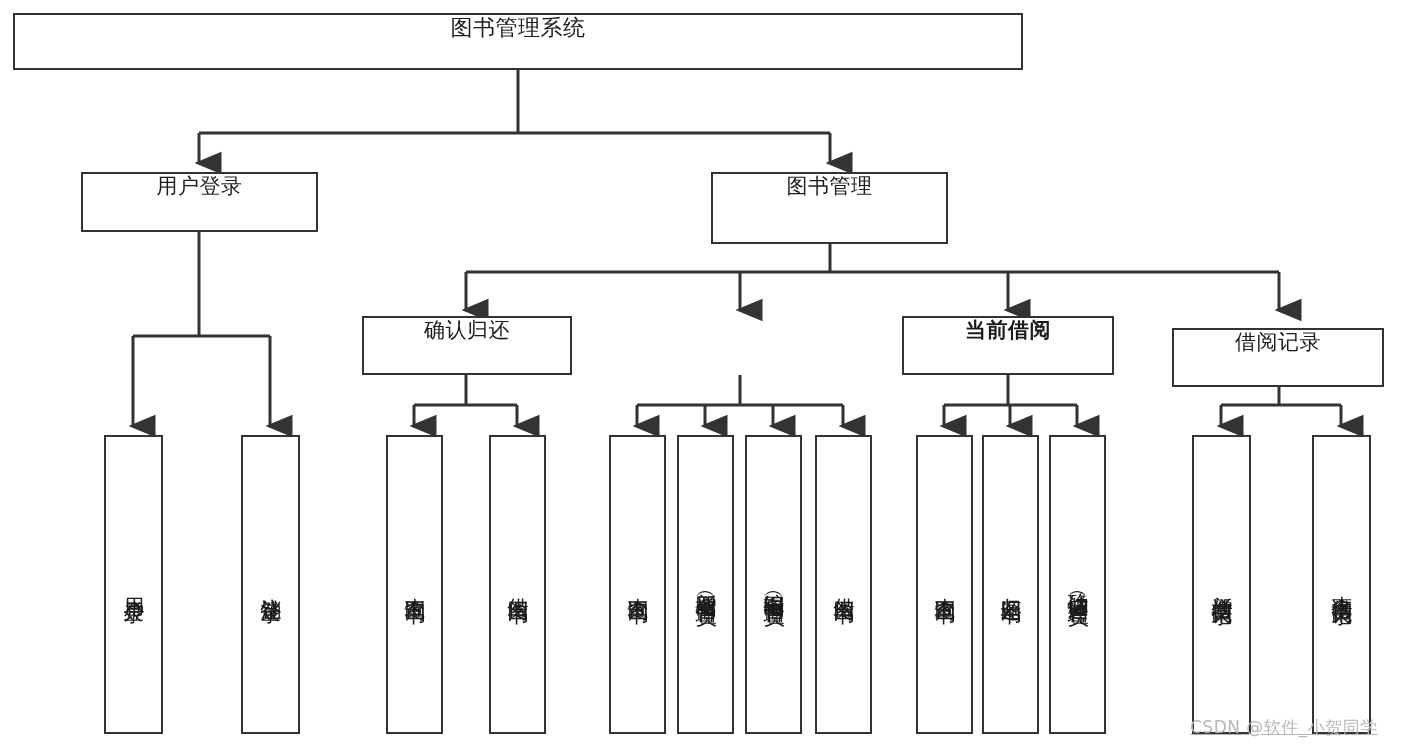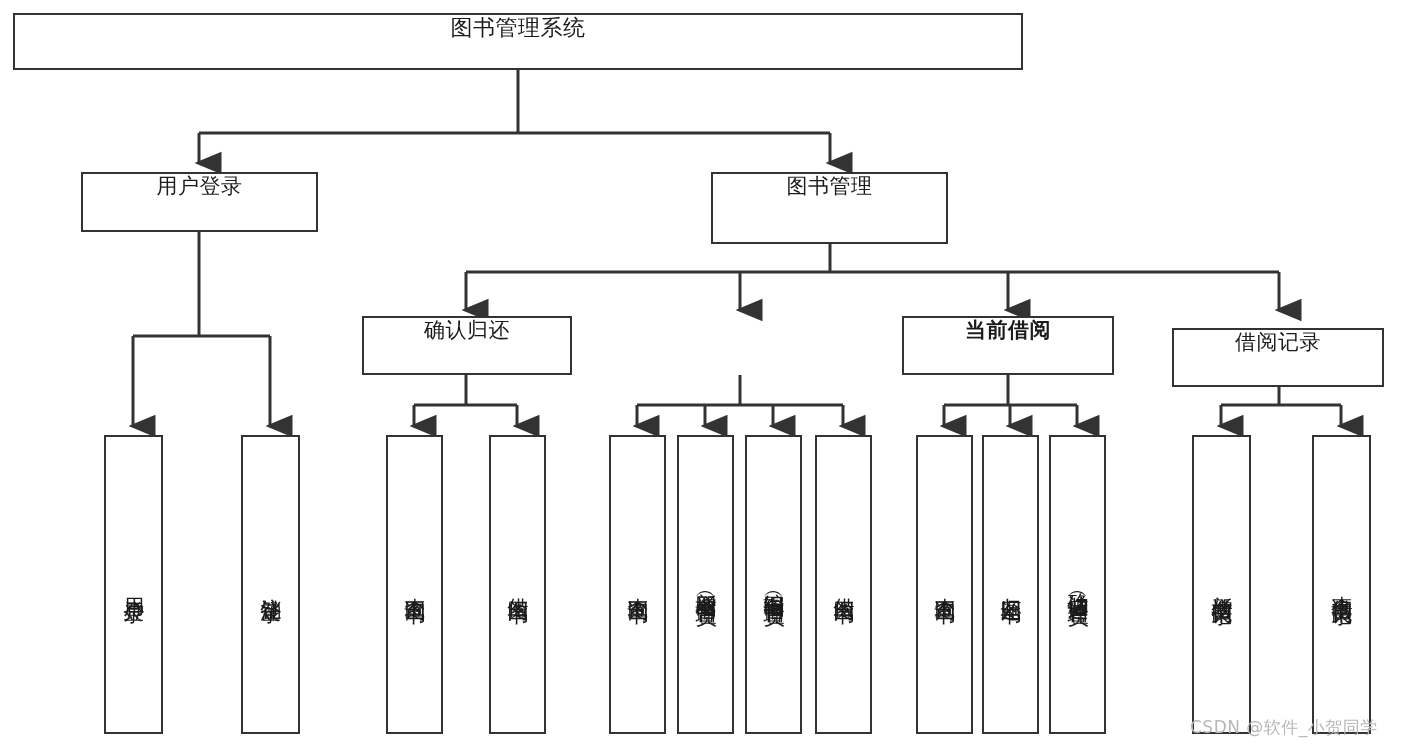--- a/index.html
+++ b/index.html
@@ -61,20 +61,21 @@
     letter-spacing: 2px;
     line-height: 1.0;
     max-height: 100%;
   }
   .watermark {
     position: absolute;
     font-size: 17px;
     color: #b8b8b8;
     white-space: nowrap;
     letter-spacing: 0.5px;
+    text-decoration: underline;
   }
 </style>
 </head>
 <body>
 
 <div id="canvas">
 
   <svg id="edges" viewBox="0 0 1405 747">
     <defs>
       <marker id="arrow" viewBox="0 0 12 12" refX="6" refY="10" markerWidth="9" markerHeight="9" orient="auto-start-reverse">

